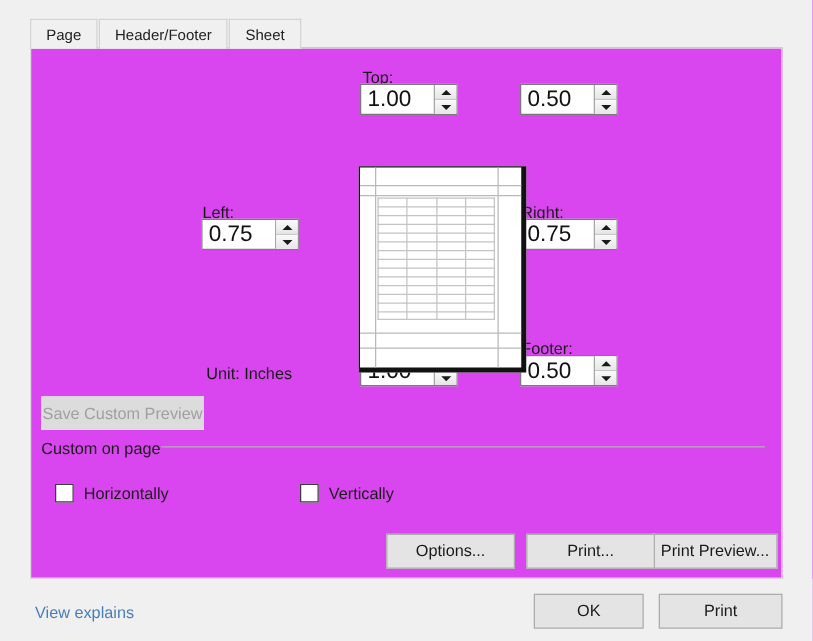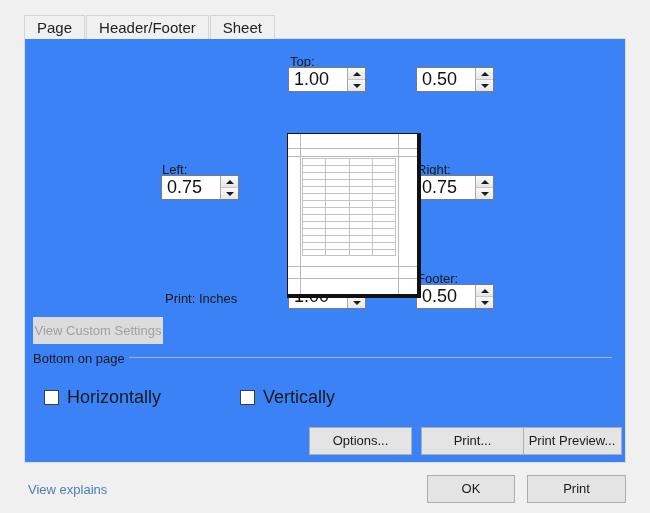--- a/index.html
+++ b/index.html
@@ -28,42 +28,42 @@
     z-index: 5;
   }
   .tab {
     height: 24px;
     line-height: 24px;
     padding: 0 12px;
     background: #f0f0f0;
     border: 1px solid #d4d4d4;
     border-bottom: none;
     color: #222;
-    font-size: 15px;
+    font-size: 12px;
     white-space: nowrap;
     margin-right: 1px;
     box-sizing: border-box;
   }
   .tab.active {
     background: #ffffff;
     border-color: #d0d0d0;
     height: 26px;
     line-height: 26px;
     position: relative;
     z-index: 6;
   }
 
   
   .panel {
     position: absolute;
     left: 24px;
     top: 38px;
     width: 602px;
     height: 425px;
-    background: #3b82f6;
+    background: #d946ef;
     border: 1px solid #dcdcdc;
     box-sizing: border-box;
     text-decoration: underline;
   }
 
   .lbl {
     position: absolute;
     font-size: 13px;
     color: #1a1a1a;
     white-space: nowrap;
@@ -183,21 +183,21 @@
 
   
   .cbrow { position: absolute; display: flex; align-items: center; }
   .cbox {
     width: 15px; height: 15px;
     border: 1px solid #3d3d3d;
     background: #fff;
     box-sizing: border-box;
     margin-right: 8px;
   }
-  .cbtxt { font-size: 18px; color: #1a1a1a; white-space: nowrap; }
+  .cbtxt { font-size: 13px; color: #1a1a1a; white-space: nowrap; }
 
   
   .footer {
     position: absolute;
     left: 0; right: 0;
     top: 463px;
     height: 50px;
     background: #f0f0f0;
   }
   .linklike {
@@ -267,21 +267,21 @@
 
   <div class="lbl" style="left:392px; top:232px;">Footer:</div>
   <div class="spin" style="left:391px; top:245px;">
     <div class="val">0.50</div>
     <div class="btns">
       <div class="up"></div>
       <div class="dn"></div>
     </div>
   </div>
 
-  <div class="lbl" style="left:140px; top:252px;">Print: Inches</div>
+  <div class="lbl" style="left:140px; top:252px;">Unit: Inches</div>
 
   <div class="preview">
     <div class="guide h" style="top:14px;"></div>
     <div class="guide h" style="top:22px;"></div>
     <div class="guide h" style="top:132px;"></div>
     <div class="guide h" style="top:144px;"></div>
     <div class="guide v" style="left:12px;"></div>
     <div class="guide v" style="left:110px;"></div>
 
     <div class="grid">
@@ -301,23 +301,23 @@
         <div class="r" style="top:91px;"></div>
       <div class="r" style="top:97px;"></div>
       <div class="c" style="left:0px;"></div>
         <div class="c" style="left:23px;"></div>
       <div class="c" style="left:47px;"></div>
         <div class="c" style="left:70px;"></div>
       <div class="c" style="left:93px;"></div>
     </div>
   </div>
 
-  <div class="btn disabled" style="left:8px; top:278px; width:130px; height:27px; line-height:25px;">View Custom Settings</div>
-
-  <div class="lbl" style="left:8px; top:312px;">Bottom on page</div>
+  <div class="btn disabled" style="left:8px; top:278px; width:130px; height:27px; line-height:25px;">Save Custom Preview</div>
+
+  <div class="lbl" style="left:8px; top:312px;">Custom on page</div>
   <div class="groupline" style="left:104px; top:318px; width:483px;"></div>
 
   <div class="cbrow" style="left:19px; top:348px;">
     <span class="cbox"></span>
     <span class="cbtxt">Horizontally</span>
   </div>
 
   <div class="cbrow" style="left:167px; top:348px;padding-left:48px;">
     <span class="cbox"></span>
     <span class="cbtxt">Vertically</span>

